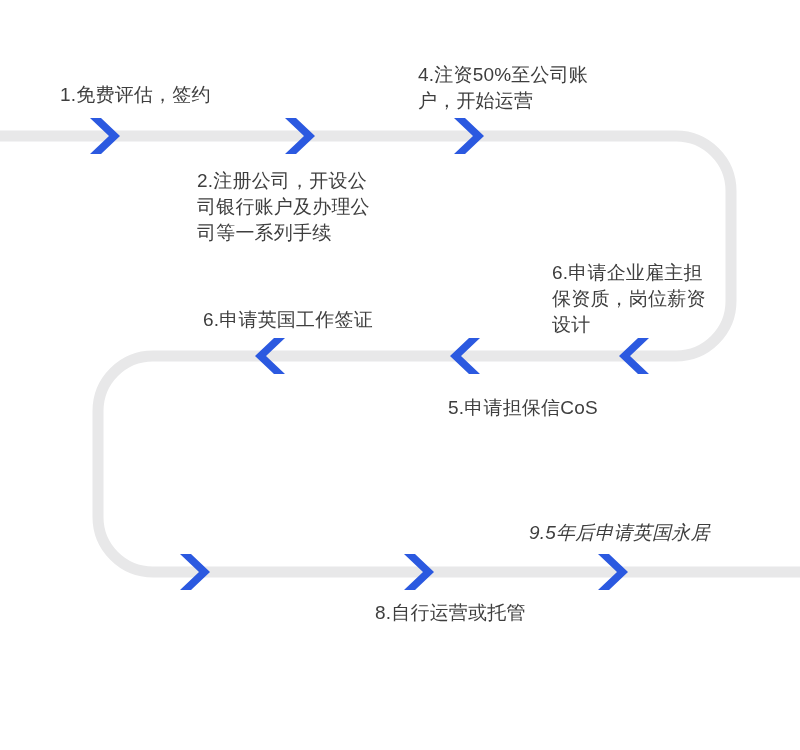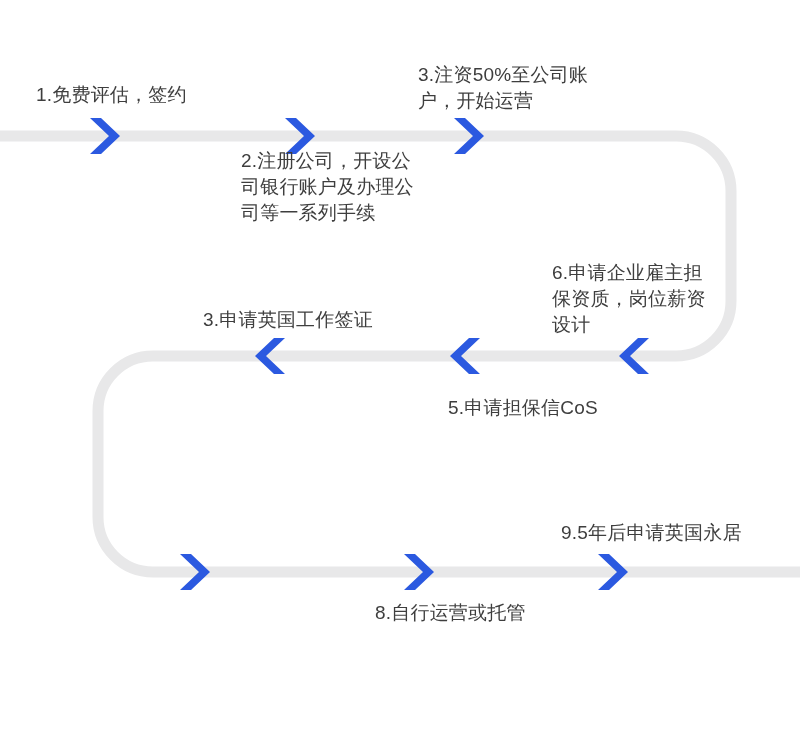--- a/index.html
+++ b/index.html
@@ -25,29 +25,29 @@
   }
   .step-label {
     position: absolute;
     font-size: 19px;
     line-height: 26px;
     color: #3e3e3e;
     white-space: pre-line;
     letter-spacing: 0.2px;
   }
   
-  .s1 { left: 36px;  top: 82px; text-align: right;  }
-  .s2 { left: 197px; top: 148px; margin-left: 44px; }
+  .s1 { left: 60px;  top: 82px; text-align: right;  }
+  .s2 { left: 197px; top: 168px; }
   .s3 { left: 418px; top: 62px;  }
   .s4 { left: 552px; top: 260px; }
   .s5 { left: 408px; top: 395px; margin-left: 40px; }
   .s6 { left: 203px; top: 307px; }
   .s7 { left: 148px; top: 597px; }
   .s8 { left: 375px; top: 600px; }
-  .s9 { left: 561px; top: 520px; }
+  .s9 { left: 529px; top: 520px; font-style: italic; }
 </style>
 </head>
 <body>
 
 <div class="stage">
 
   <svg class="flow-svg" viewBox="0 0 800 750">
     <defs>
       <path id="chev-r" d="M -15 -18 L -4 -18 L 15 0 L -4 18 L -15 18 L 4 0 Z"></path>
       <path id="chev-l" d="M 15 -18 L 4 -18 L -15 0 L 4 18 L 15 18 L -4 0 Z"></path>
@@ -65,23 +65,23 @@
 
     <use href="#chev-r" transform="translate(195,572)" fill="#2b59e0"></use>
     <use href="#chev-r" transform="translate(419,572)" fill="#2b59e0"></use>
     <use href="#chev-r" transform="translate(613,572)" fill="#2b59e0"></use>
   </svg>
 
   <div class="step-label s1">1.免费评估，签约</div>
   <div class="step-label s2">2.注册公司，开设公
 司银行账户及办理公
 司等一系列手续</div>
-  <div class="step-label s3">3.注资50%至公司账
+  <div class="step-label s3">4.注资50%至公司账
 户，开始运营</div>
   <div class="step-label s4">6.申请企业雇主担
 保资质，岗位薪资
 设计</div>
   <div class="step-label s5">5.申请担保信CoS</div>
-  <div class="step-label s6">3.申请英国工作签证</div>
+  <div class="step-label s6">6.申请英国工作签证</div>
   <div class="step-label s8">8.自行运营或托管</div>
   <div class="step-label s9">9.5年后申请英国永居</div>
 
 </div>
 
 </body></html>

